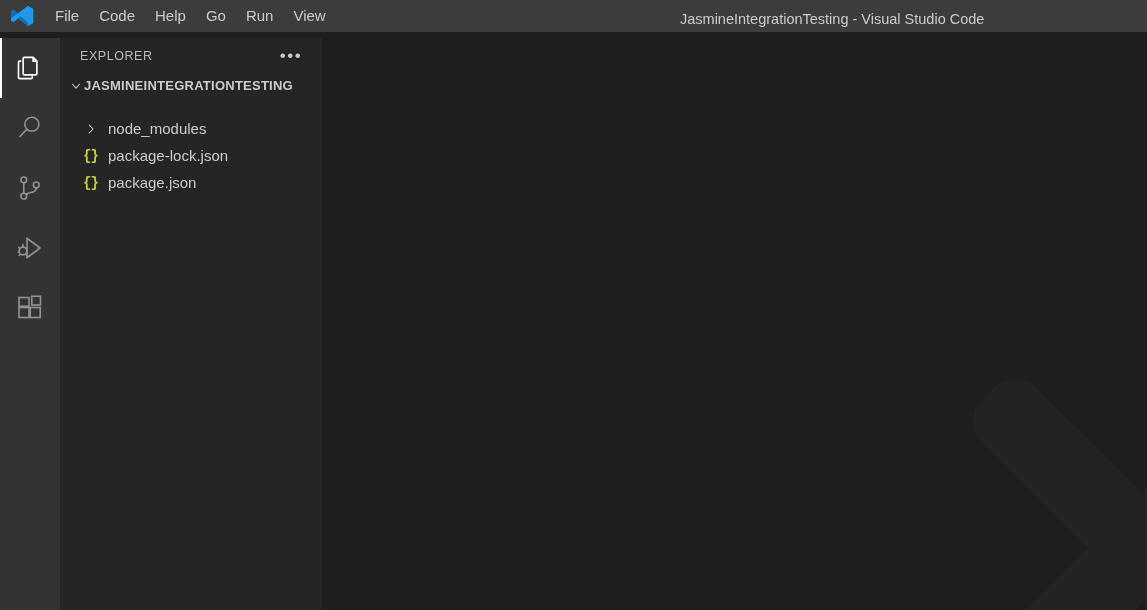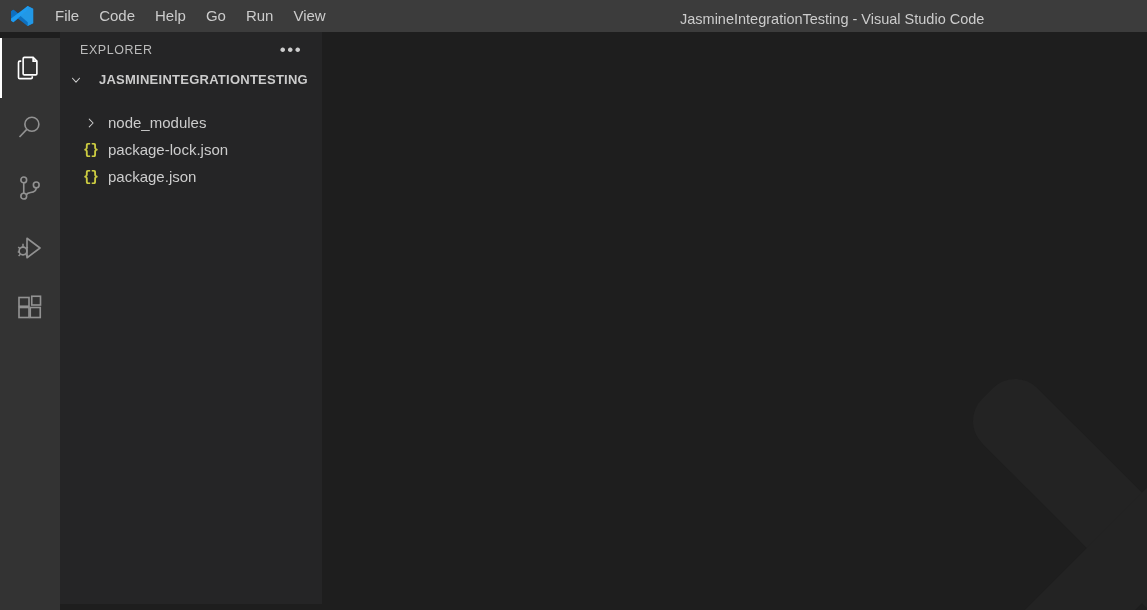--- a/index.html
+++ b/index.html
@@ -126,21 +126,21 @@
     left: 0;
     top: 0;
     width: 2px;
     height: 60px;
     background: #ffffff;
   }
 
   
   .sidebar {
     position: absolute;
-    top: 32px;
+    top: 38px;
     left: 60px;
     width: 262px;
     height: 572px;
     background: #252526;
     overflow: hidden;
   }
   .sidebar-header {
     height: 36px;
     display: flex;
     align-items: center;
@@ -182,21 +182,21 @@
     display: flex;
     align-items: center;
     justify-content: center;
     color: #cccccc;
   }
   .folder-name {
     color: #cccccc;
     font-size: 13px;
     font-weight: bold;
     letter-spacing: 0.25px;
-    margin-left: 15px;
+    margin-left: 0;
     white-space: nowrap;
     cursor: default;
   }
 
   .tree {
     margin-top: 18px;
   }
   .tree-row {
     display: flex;
     align-items: center;

